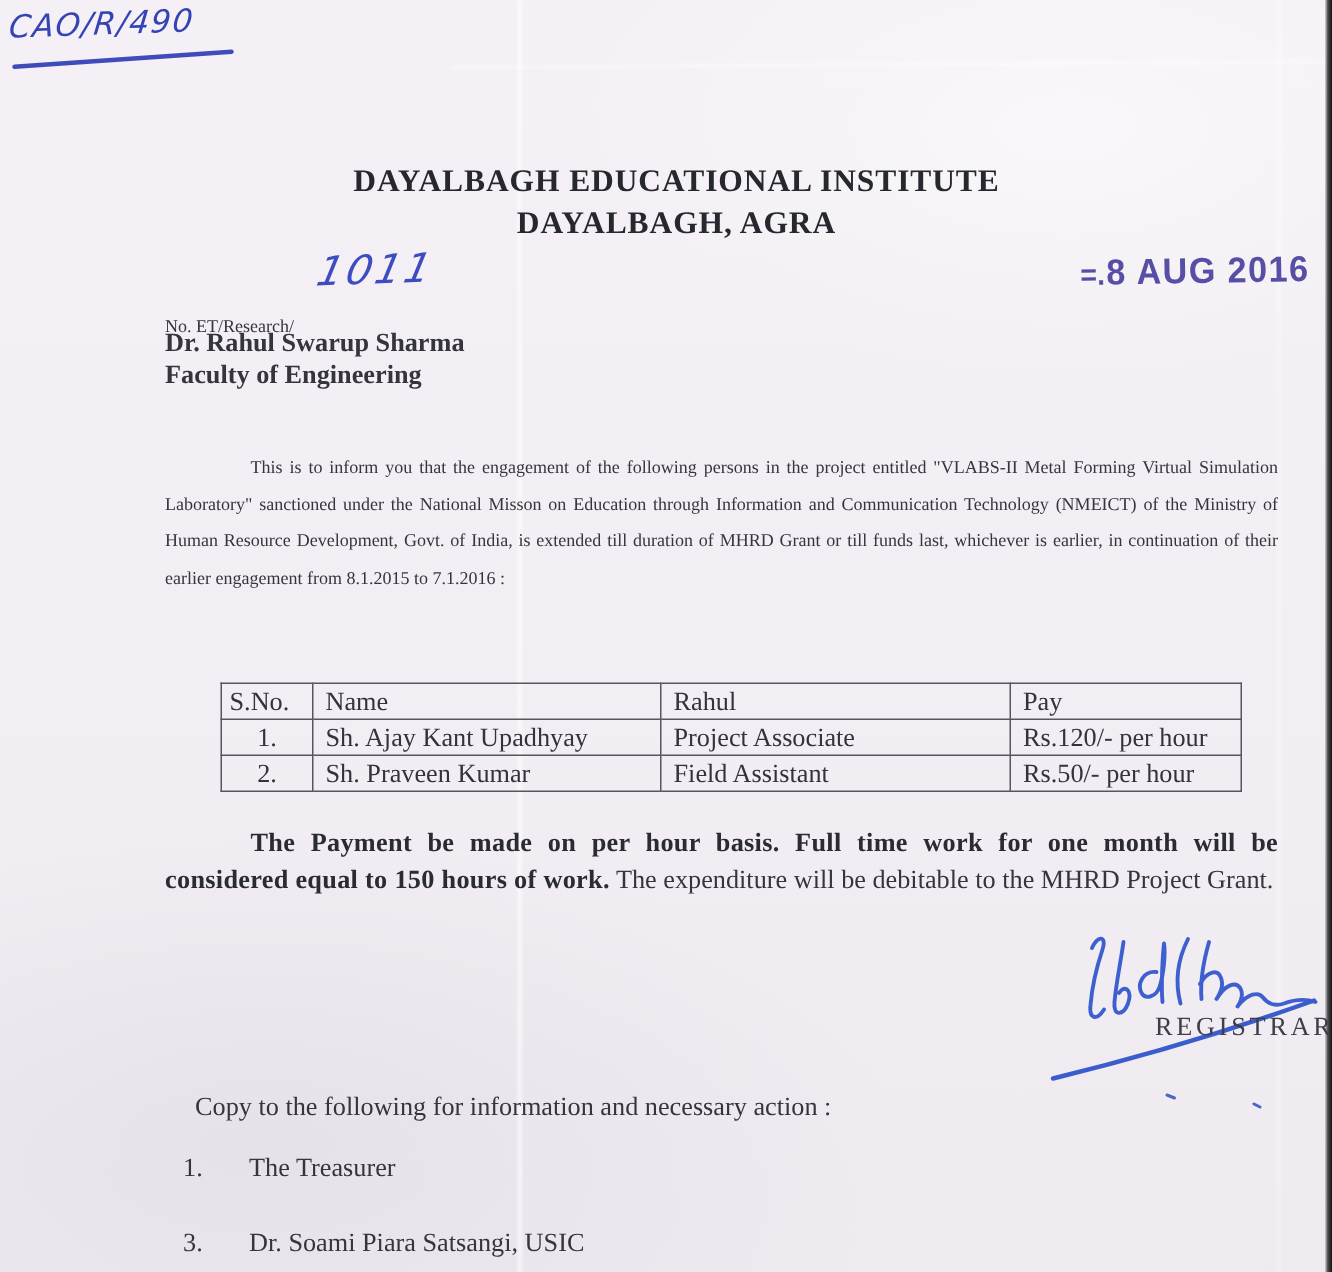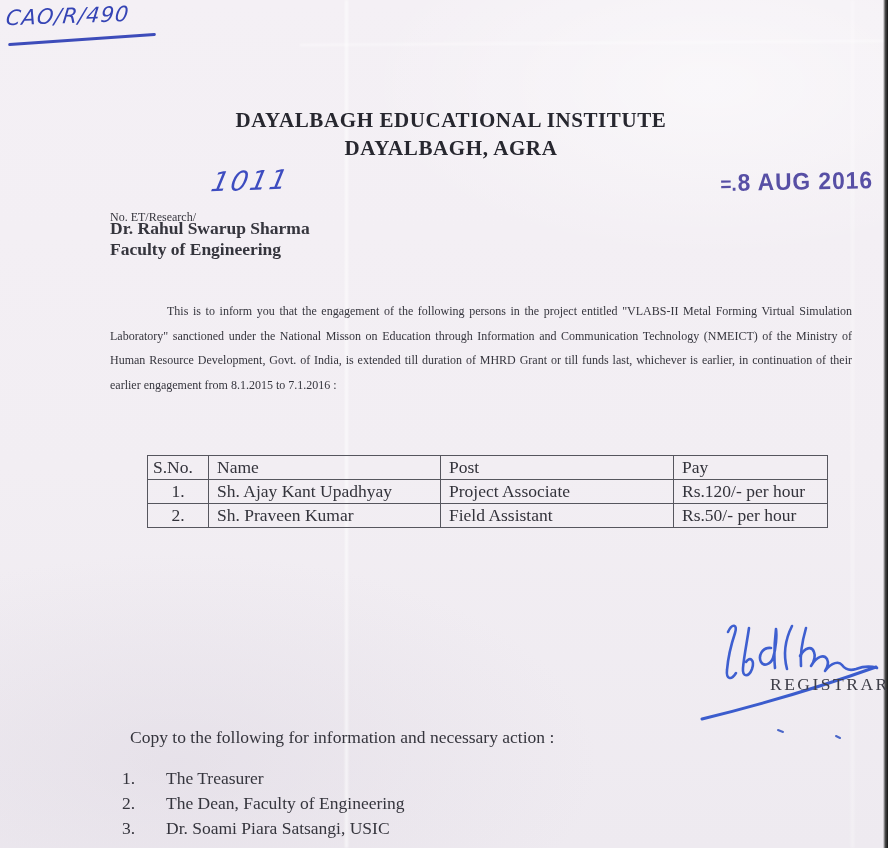--- a/index.html
+++ b/index.html
@@ -116,38 +116,39 @@
     <div>Faculty of Engineering</div>
   </div>
 
   <div class="body-par">This is to inform you that the engagement of the following persons in the project entitled "VLABS-II Metal Forming Virtual Simulation Laboratory" sanctioned under the National Misson on Education through Information and Communication Technology (NMEICT) of the Ministry of Human Resource Development, Govt. of India, is extended till duration of MHRD Grant or till funds last, whichever is earlier, in continuation of their earlier engagement from 8.1.2015 to 7.1.2016 :</div>
 
   <table class="persons">
     <tbody>
         <tr>
       <th class="c0">S.No.</th>
       <th class="c1">Name</th>
-      <th class="c2">Post</th>
+      <th class="c2">Rahul</th>
       <th class="c3">Pay</th>
     </tr>
     <tr>
       <td class="c0">1.</td>
       <td class="c1">Sh. Ajay Kant Upadhyay</td>
       <td class="c2">Project Associate</td>
       <td class="c3">Rs.120/- per hour</td>
     </tr>
     <tr>
       <td class="c0">2.</td>
       <td class="c1">Sh. Praveen Kumar</td>
       <td class="c2">Field Assistant</td>
       <td class="c3">Rs.50/- per hour</td>
     </tr>
   </tbody>
     </table>
 
+  <div class="pay-par"><span class="bold">The Payment be made on per hour basis.  Full time work for one month will be considered equal to 150 hours of work.</span> <span> The expenditure will be debitable to the MHRD Project Grant.</span></div>
 
   <svg class="sig-svg" width="195" height="130" viewBox="0 0 195 130">
     <g fill="none" stroke="#3e5fd0" stroke-width="2.6" stroke-linecap="round" stroke-linejoin="round">
       <path d="M 36,16 c 4,-9 10,-8 7,1 c -4,12 -7,25 -8,37 c -1,9 4,11 9,3"></path>
       <path d="M 57,12 c -2,14 -5,28 -6,40 c -1,10 6,9 9,1 c 3,-9 -2,-13 -6,-7"></path>
       <path d="M 79,32 c -9,-1 -13,8 -10,14 c 3,5 10,2 12,-4 c 3,-9 4,-23 3,-29 c -1,9 -2,29 -1,39"></path>
       <path d="M 100,10 c -7,14 -9,28 -5,43"></path>
       <path d="M 114,12 c -4,14 -6,26 -5,38"></path>
       <path d="M 108,40 c 5,-9 12,-10 14,-4 c 2,5 -1,11 -3,14 c 6,-10 13,-12 16,-7 c 2,4 0,9 -2,12 c 7,-9 14,-10 17,-6 c 3,4 8,6 14,4 c 8,-3 15,-3 21,-1"></path>
     </g>
@@ -158,16 +159,15 @@
       <path d="M 86,114 l 5,2"></path>
       <path d="M 144,120 l 4,2"></path>
     </g>
   </svg>
 
   <div class="registrar">REGISTRAR</div>
 
   <div class="copy-heading">Copy to the following for information and necessary action :</div>
 
   <div class="copy-item" style="top:768px;"><span class="num">1.</span><span>The Treasurer</span></div>
-  <div class="copy-item" style="top:793px;"><span class="num">2.</span><span>The Dean, Faculty of Engineering</span></div>
   <div class="copy-item" style="top:818px;"><span class="num">3.</span><span>Dr. Soami Piara Satsangi, USIC</span></div>
 
 </div>
 
 </body></html>

